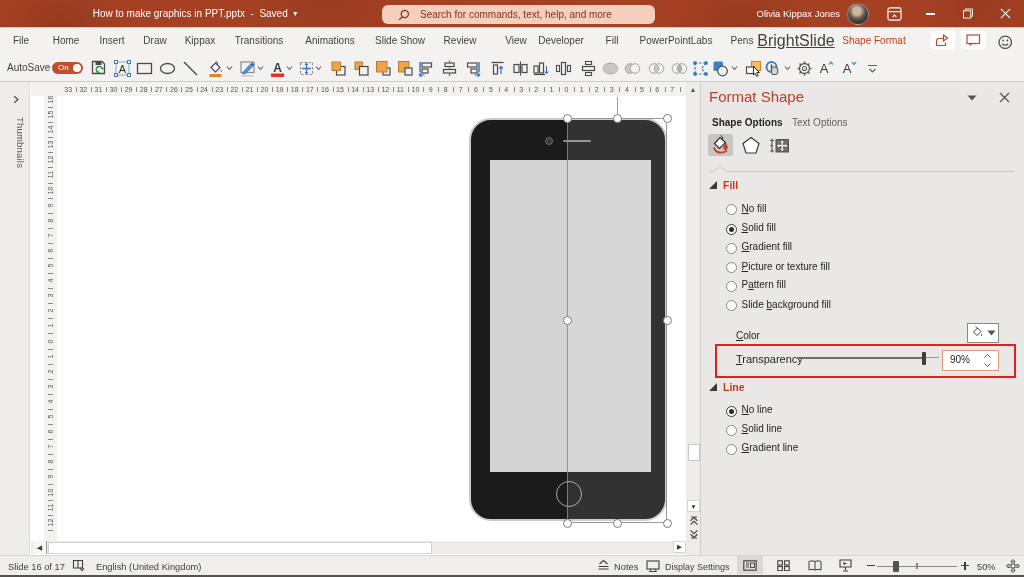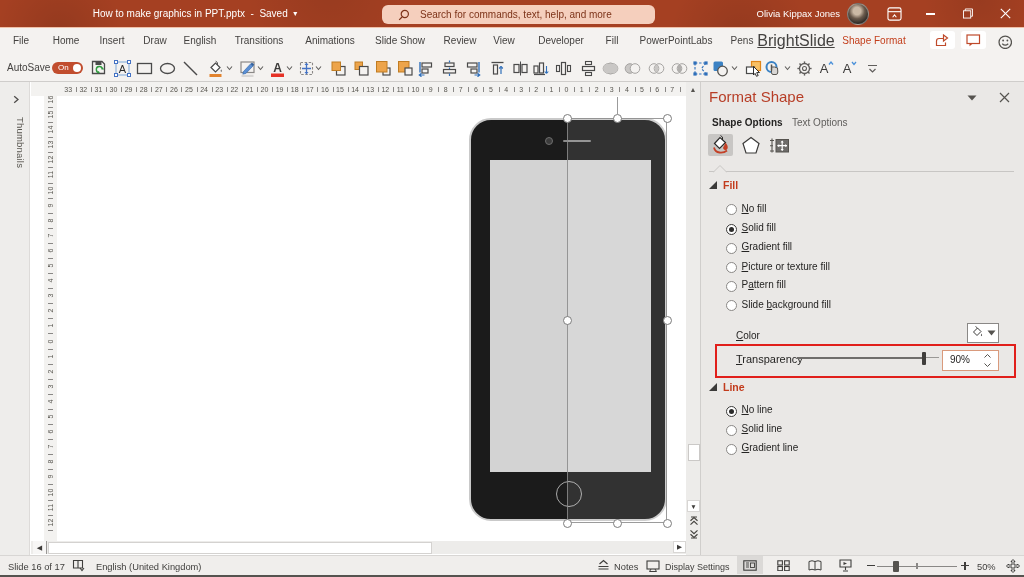--- a/index.html
+++ b/index.html
@@ -38,26 +38,26 @@
   </svg>
 <svg class="abs" style="left:1000px;top:8px;" width="11" height="11" viewBox="0 0 11 11">
 <line x1="0.8" y1="0.8" x2="10.2" y2="10.2" stroke="#fff" stroke-width="1.1"></line>
 <line x1="10.2" y1="0.8" x2="0.8" y2="10.2" stroke="#fff" stroke-width="1.1"></line>
   </svg>
 <div class="abs" style="left:0;top:27px;width:1024px;height:27px;background:#f4f2f0;border-top:1px solid #f0c0a8;box-sizing:border-box;"></div>
 <div class="abs" style="left:-39px;top:28px;width:120px;height:25px;color:#444240;font-size:10px;display:flex;align-items:center;justify-content:center;">File</div>
 <div class="abs" style="left:6px;top:28px;width:120px;height:25px;color:#444240;font-size:10px;display:flex;align-items:center;justify-content:center;">Home</div>
 <div class="abs" style="left:52px;top:28px;width:120px;height:25px;color:#444240;font-size:10px;display:flex;align-items:center;justify-content:center;">Insert</div>
 <div class="abs" style="left:95px;top:28px;width:120px;height:25px;color:#444240;font-size:10px;display:flex;align-items:center;justify-content:center;">Draw</div>
-<div class="abs" style="left:140px;top:28px;width:120px;height:25px;color:#444240;font-size:10px;display:flex;align-items:center;justify-content:center;">English</div>
+<div class="abs" style="left:140px;top:28px;width:120px;height:25px;color:#444240;font-size:10px;display:flex;align-items:center;justify-content:center;">Kippax</div>
 <div class="abs" style="left:199px;top:28px;width:120px;height:25px;color:#444240;font-size:10px;display:flex;align-items:center;justify-content:center;">Transitions</div>
 <div class="abs" style="left:270px;top:28px;width:120px;height:25px;color:#444240;font-size:10px;display:flex;align-items:center;justify-content:center;">Animations</div>
 <div class="abs" style="left:340px;top:28px;width:120px;height:25px;color:#444240;font-size:10px;display:flex;align-items:center;justify-content:center;">Slide Show</div>
 <div class="abs" style="left:400px;top:28px;width:120px;height:25px;color:#444240;font-size:10px;display:flex;align-items:center;justify-content:center;">Review</div>
-<div class="abs" style="left:444px;top:28px;width:120px;height:25px;color:#444240;font-size:10px;display:flex;align-items:center;justify-content:center;">View</div>
+<div class="abs" style="left:456px;top:28px;width:120px;height:25px;color:#444240;font-size:10px;display:flex;align-items:center;justify-content:center;">View</div>
 <div class="abs" style="left:501px;top:28px;width:120px;height:25px;color:#444240;font-size:10px;display:flex;align-items:center;justify-content:center;">Developer</div>
 <div class="abs" style="left:552px;top:28px;width:120px;height:25px;color:#444240;font-size:10px;display:flex;align-items:center;justify-content:center;">Fill</div>
 <div class="abs" style="left:616px;top:28px;width:120px;height:25px;color:#444240;font-size:10px;display:flex;align-items:center;justify-content:center;">PowerPointLabs</div>
 <div class="abs" style="left:682px;top:28px;width:120px;height:25px;color:#444240;font-size:10px;display:flex;align-items:center;justify-content:center;">Pens</div>
 <div class="abs" style="left:736px;top:28px;width:120px;height:25px;color:#444240;font-size:16px;display:flex;align-items:center;justify-content:center;text-decoration:underline;">BrightSlide</div>
 <div class="abs" style="left:814px;top:28px;width:120px;height:25px;color:#c33e1b;font-size:10px;display:flex;align-items:center;justify-content:center;">Shape Format</div>
 <div class="abs" style="left:929.5px;top:31px;width:25px;height:18px;border-radius:3px;background:#fff;"></div>
 <svg class="abs" style="left:935px;top:34px;" width="14" height="13" viewBox="0 0 14 13">
 <path d="M9 4.5 H4 Q1.5 4.5 1.5 7 V11.5 H10.5 V8.5" fill="none" stroke="#bf4a2b" stroke-width="1.2"></path>
 <path d="M8.5 1 L12.5 4 L8.5 7 Z" fill="none" stroke="#bf4a2b" stroke-width="1.2"></path>

